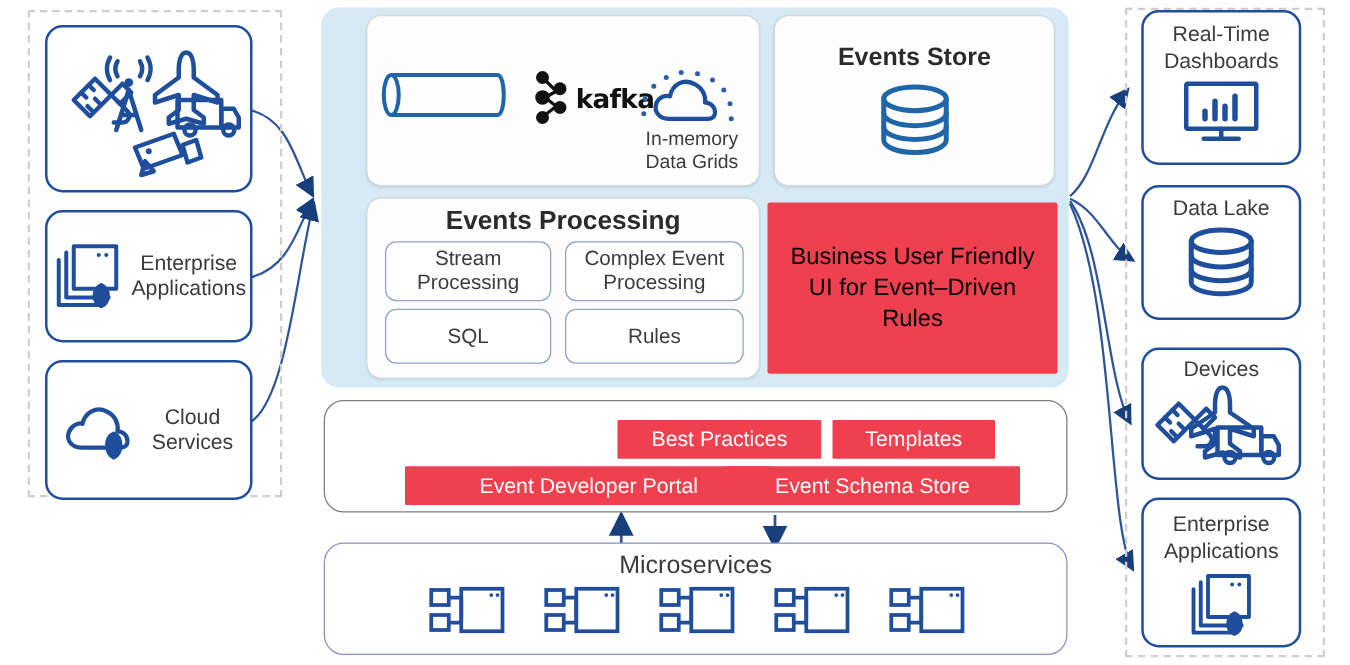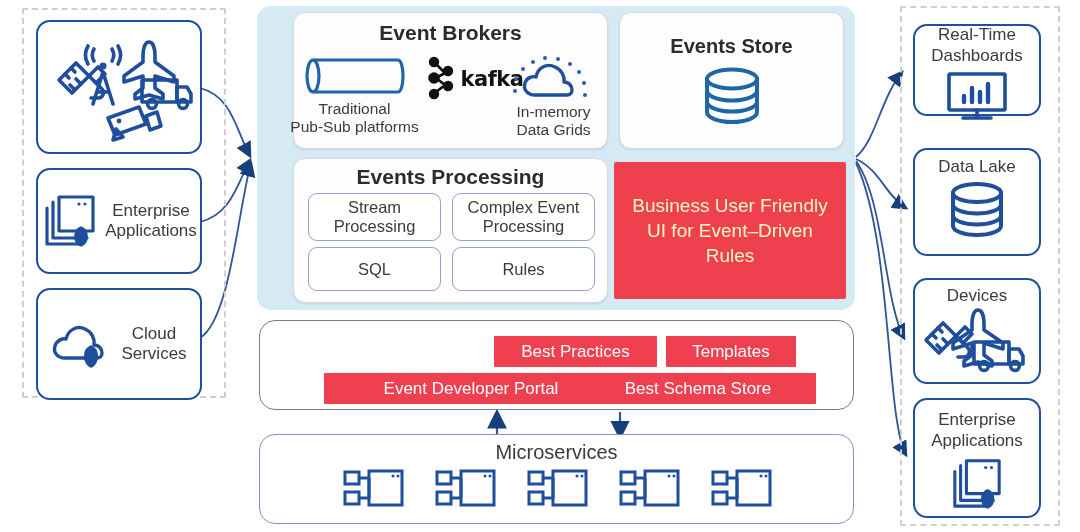--- a/index.html
+++ b/index.html
@@ -38,21 +38,21 @@
     text-align:center;font-size:21px;font-weight:bold;color:#2b2b2b;
   }
 
   .subbox{
     border:1.5px solid #8fa3cc;border-radius:9px;background:#ffffff;
     display:flex;align-items:center;justify-content:center;text-align:center;
     font-size:16.5px;line-height:19px;color:#3b3b3b;white-space:pre-line;
   }
 
   .redbox{
-    background:#ef4050;border-radius:2px;color:#fef9c3;
+    background:#ef4050;border-radius:2px;color:#000000;
     display:flex;align-items:center;justify-content:center;text-align:center;
     font-size:19px;line-height:25px;white-space:pre-line;
   }
 
   
   .greybox{
     background:#ffffff;border:1.6px solid #7c7c7c;border-radius:16px;
   }
   .purplebox{
     background:#ffffff;border:1.6px solid #8b8fc4;border-radius:16px;
@@ -160,32 +160,29 @@
         <path d="M40,27 C33,30 33,42 40,46 C47,42 47,30 40,27 Z" fill="#1f4e9c"></path>
       </svg>
     </span>
     <span class="card-label">Cloud
 Services</span>
   </div>
 
   <div class="abs bluepanel" style="left:257px;top:6px;width:598px;height:304px;"></div>
 
   <div class="abs innercard" style="left:293px;top:12px;width:315px;height:137px;">
-    <div class="sect-title" style="margin-top:8px;">Event Brokers</div>
     <div class="abs" style="left:0;top:42px;width:315px;height:95px;display:flex;align-items:flex-start;justify-content:center;gap:6px;">
 
       <div style="width:116px;display:flex;flex-direction:column;align-items:center;">
         <span class="iconwrap">
           <svg width="104" height="42" viewBox="0 0 104 42" stroke="#1f66a8" fill="none" stroke-width="3.2">
             <path d="M10,5 L95,5 C98,5 100,12 100,21 C100,30 98,37 95,37 L10,37"></path>
             <ellipse cx="10" cy="21" rx="6" ry="16"></ellipse>
           </svg>
         </span>
-        <span class="smalllbl" style="margin-top:3px;width:160px;">Traditional
-Pub-Sub platforms</span>
       </div>
 
       <div style="width:76px;display:flex;flex-direction:row;align-items:center;">
         <span class="iconwrap">
           <svg width="42" height="46" viewBox="0 0 42 46" fill="none" stroke="#111" stroke-width="2.6">
             <path d="M17,9 L26,18 M17,23 L26,18 M17,23 L26,30 M17,37 L26,30"></path>
             <circle cx="15" cy="7" r="5.2" fill="#111" stroke="none"></circle>
             <circle cx="15" cy="23" r="5.8" fill="#111" stroke="none"></circle>
             <circle cx="15" cy="39" r="5.2" fill="#111" stroke="none"></circle>
             <circle cx="29" cy="16" r="5.2" fill="#111" stroke="none"></circle>
@@ -242,21 +239,21 @@
   </div>
 
   <div class="abs redbox" style="left:614px;top:162px;width:232px;height:137px;">Business User Friendly
 UI for Event–Driven
 Rules</div>
 
   <div class="abs greybox" style="left:259px;top:320px;width:595px;height:90px;">
     <div class="abs pill" style="left:234px;top:15px;width:163px;height:31px;">Best Practices</div>
     <div class="abs pill" style="left:406px;top:15px;width:130px;height:31px;">Templates</div>
     <div class="abs pill" style="left:64px;top:52px;width:294px;height:31px;">Event Developer Portal</div>
-    <div class="abs pill" style="left:320px;top:52px;width:236px;height:31px;">Best Schema Store</div>
+    <div class="abs pill" style="left:320px;top:52px;width:236px;height:31px;">Event Schema Store</div>
   </div>
 
   <div class="abs purplebox" style="left:259px;top:434px;width:595px;height:90px;">
     <div class="micro-title" style="margin-top:6px;">Microservices</div>
     <div class="abs" style="left:0;top:32px;width:595px;display:flex;justify-content:center;gap:30px;">
       <span class="iconwrap">
         <svg width="62" height="42" viewBox="0 0 62 42" stroke="#1f4e9c" fill="none" stroke-width="3">
           <rect x="2" y="5" width="14" height="12"></rect>
             <rect x="2" y="25" width="14" height="12"></rect>
           <path d="M16,11 L26,11 M16,31 L26,31 M26,11 L26,31"></path>
@@ -303,21 +300,21 @@
           <rect x="26" y="4" width="33" height="34"></rect>
           <circle cx="50" cy="9" r="1.5" fill="#1f4e9c" stroke="none"></circle>
           <circle cx="55" cy="9" r="1.5" fill="#1f4e9c" stroke="none"></circle>
         </svg>
       </span>
     </div>
   </div>
 
   <div class="abs dashgroup" style="left:900px;top:6px;width:160px;height:520px;"></div>
 
-  <div class="abs card" style="left:913px;top:24px;width:128px;height:92px;justify-content:center;">
+  <div class="abs card" style="left:913px;top:8px;width:128px;height:124px;justify-content:flex-start;">
     <span class="card-label" style="margin-top:7px;line-height:21px;">Real-Time
 Dashboards</span>
     <span class="iconwrap" style="margin-top:5px;">
       <svg width="64" height="52" viewBox="0 0 64 52" stroke="#1f4e9c" fill="none" stroke-width="3.6" stroke-linecap="round">
         <rect x="4" y="3" width="56" height="36" rx="1"></rect>
         <path d="M32,39 L32,46 M18,47 L46,47"></path>
         <g stroke-width="4.4">
           <path d="M19,31 L19,25"></path>
             <path d="M27,31 L27,17"></path>
           <path d="M35,31 L35,21"></path>

